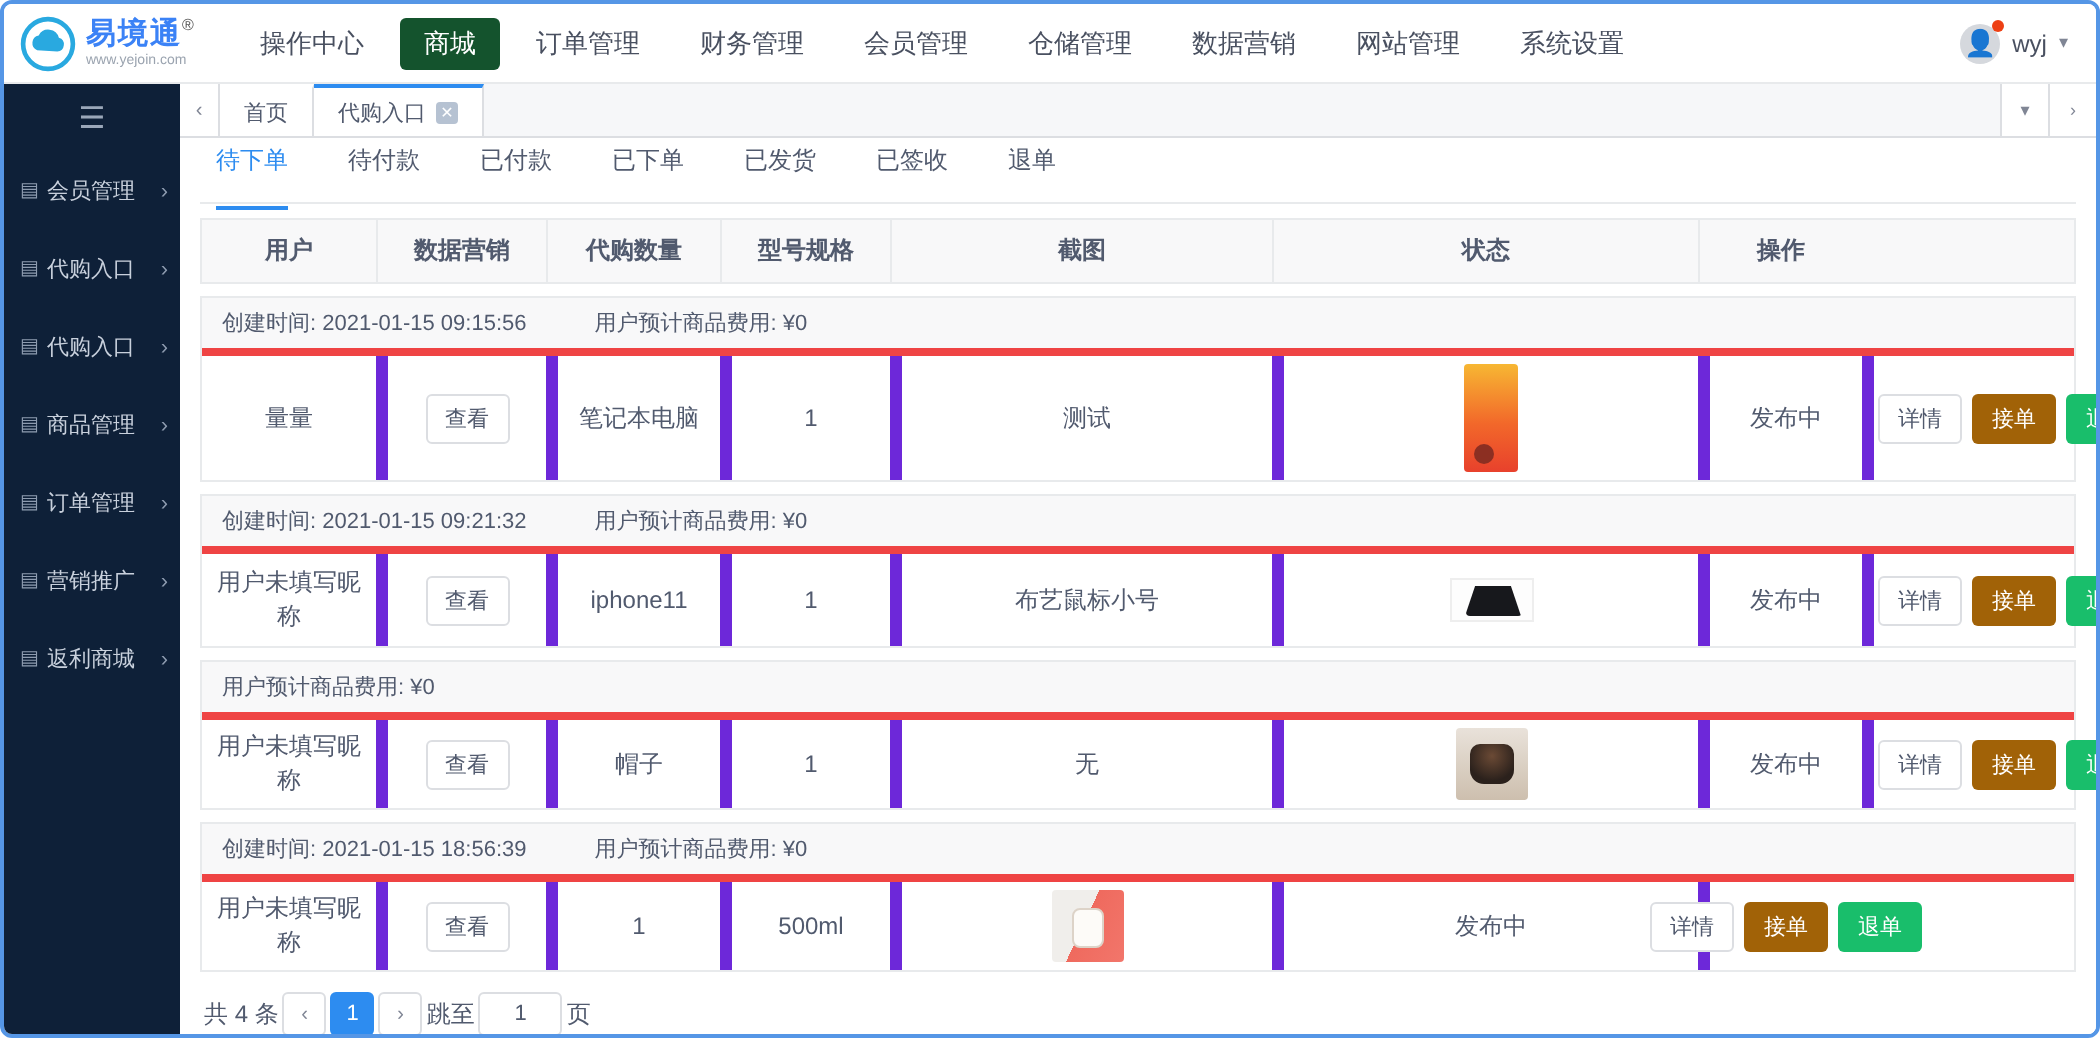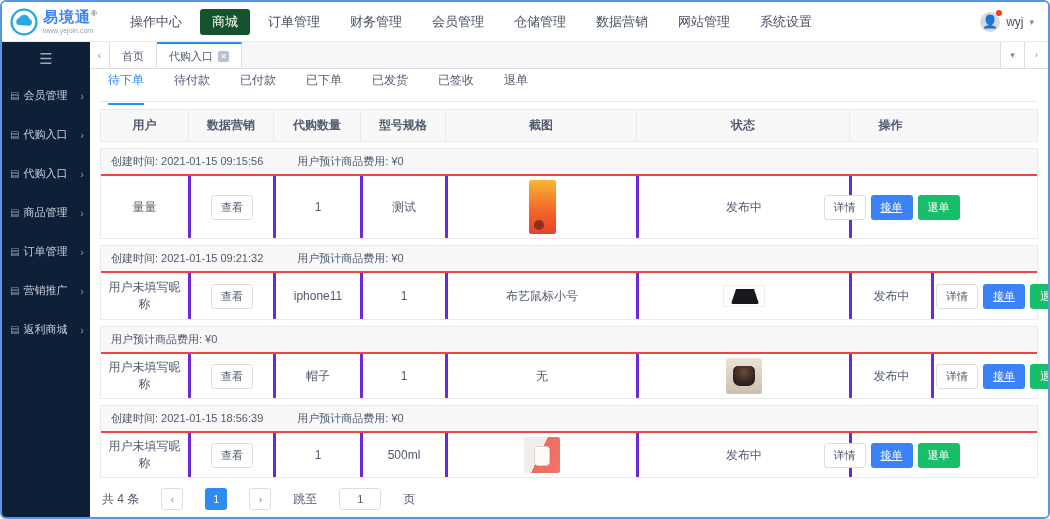--- a/index.html
+++ b/index.html
@@ -47,48 +47,48 @@
   .panel { background:#fff; padding:0 10px 10px 10px; }
   .subtabs { display:flex; gap:30px; height:33px; align-items:center; border-bottom:1px solid #e8eaec; padding-left:8px; }
   .subtab { font-size:12px; color:#515a6e; height:40px; line-height:31px; cursor:pointer; border-bottom:2px solid transparent; }
   .subtab.active { color:#2d8cf0; border-bottom-color:#2d8cf0; }
 
   .thead { display:grid; grid-template-columns:87px 85px 87px 85px 191px 213px 82px auto; background:#f8f8f9; border:1px solid #e8eaec; margin-top:7px; }
   .thead .hcell { font-size:12px; font-weight:700; color:#515a6e; text-align:center; padding:7px 2px; border-left:1px solid #e8eaec; }
   .thead .hcell:first-child { border-left:none; }
 
   .group { border:1px solid #e8eaec; margin-top:6px; }
-  .group-header { background:#f8f8f9; font-size:11px; color:#515a6e; padding:5px 10px; display:flex; gap:34px; border-bottom:2px solid #ef4444; }
+  .group-header { background:#f8f8f9; font-size:11px; color:#515a6e; padding:5px 10px; display:flex; gap:34px; border-bottom:4px solid #ef4444; }
   .trow { display:grid; grid-template-columns:87px 85px 87px 85px 191px 213px 82px auto; align-items:center; }
-  .cell { font-size:12px; color:#515a6e; text-align:center; border-left:3px solid #6d28d9; display:flex; align-items:center; justify-content:center; height:100%; padding:4px 2px; }
+  .cell { font-size:12px; color:#515a6e; text-align:center; border-left:6px solid #6d28d9; display:flex; align-items:center; justify-content:center; height:100%; padding:4px 2px; }
   .cell:first-child { border-left:none;text-align:center; }
   .r1 .cell { min-height:60px; }
   .r2 .cell { min-height:46px; }
   .r3 .cell { min-height:44px; }
   .r4 .cell { min-height:40px; }
 
   .btn { font-size:11px; border-radius:3px; padding:4px 9px; cursor:pointer; border:1px solid transparent; white-space:nowrap; }
   .btn-default { background:#fff; border-color:#dcdee2; color:#515a6e; }
-  .btn-info { background:#3b82f6; color:#fff;text-decoration:underline; }
+  .btn-info { background:#a16207; color:#fff; }
   .btn-success { background:#19be6b; color:#fff; }
   .actions { gap:5px; }
 
   
   .thumb { cursor:pointer; }
   .thumb-poster { width:27px; height:54px; background:linear-gradient(180deg,#f7b733 0%,#f2682a 55%,#e8412c 100%); border-radius:2px; position:relative; }
   .thumb-poster::after { content:""; position:absolute; bottom:4px; left:5px; width:10px; height:10px; border-radius:50%; background:#8c2f22; }
   .thumb-mouse { width:42px; height:22px; background:#fdfdfd; border:1px solid #eee; position:relative; }
   .thumb-mouse::after { content:""; position:absolute; left:7px; top:3px; width:28px; height:15px; background:#17181c; clip-path:polygon(18% 0,82% 0,100% 100%,0 100%); border-radius:2px; }
   .thumb-cooker { width:36px; height:36px; background:linear-gradient(180deg,#e9e2da 0%,#cdbfae 100%); border-radius:2px; position:relative; }
   .thumb-cooker::after { content:""; position:absolute; left:7px; top:8px; width:22px; height:20px; background:radial-gradient(circle at 50% 30%,#6b4a35 0%,#2b211c 70%); border-radius:5px 5px 7px 7px; }
   .thumb-drink { width:36px; height:36px; background:linear-gradient(115deg,#f0eeeb 0%,#f0eeeb 45%,#ef6a5e 45%,#f2766b 100%); border-radius:2px; position:relative; }
   .thumb-drink::after { content:""; position:absolute; left:10px; top:9px; width:14px; height:18px; background:#fdfbf8; border-radius:4px; border:1px solid #ddd3c8; }
 
   
-  .pager { display:flex; align-items:center; gap:22px; margin:10px 0 2px 2px; font-size:12px; color:#515a6e; }
+  .pager { display:flex; align-items:center; gap:2px; margin:10px 0 2px 2px; font-size:12px; color:#515a6e; }
   .pg-btn { width:22px; height:22px; border:1px solid #dcdee2; border-radius:3px; background:#fff; color:#808695; font-size:10px; display:flex; align-items:center; justify-content:center; cursor:pointer; }
   .pg-num { width:22px; height:22px; border-radius:3px; background:#2d8cf0; color:#fff; font-size:11px; display:flex; align-items:center; justify-content:center; cursor:pointer; }
   .pg-input { width:42px; height:22px; border:1px solid #dcdee2; border-radius:3px; font-size:11px; text-align:center; color:#515a6e; }
   .filler { flex:1; background:#f2f4f7; }
 </style>
 </head>
 <body>
 
 <div class="screen">
 
@@ -211,20 +211,21 @@
         <div class="group">
           <div class="group-header">
             <span>创建时间: 2021-01-15 09:15:56</span>
             <span>用户预计商品费用: ¥0</span>
           </div>
           <div class="trow r1">
             <div class="cell">量量</div>
             <div class="cell">
                 <button class="btn btn-default">查看</button>
               </div>
+            <div class="cell">笔记本电脑</div>
             <div class="cell">1</div>
             <div class="cell">测试</div>
             <div class="cell">
                 <div class="thumb thumb-poster"></div>
               </div>
             <div class="cell">发布中</div>
             <div class="cell actions">
               <button class="btn btn-default">详情</button>
               <button class="btn btn-info">接单</button>
               <button class="btn btn-success">退单</button>

